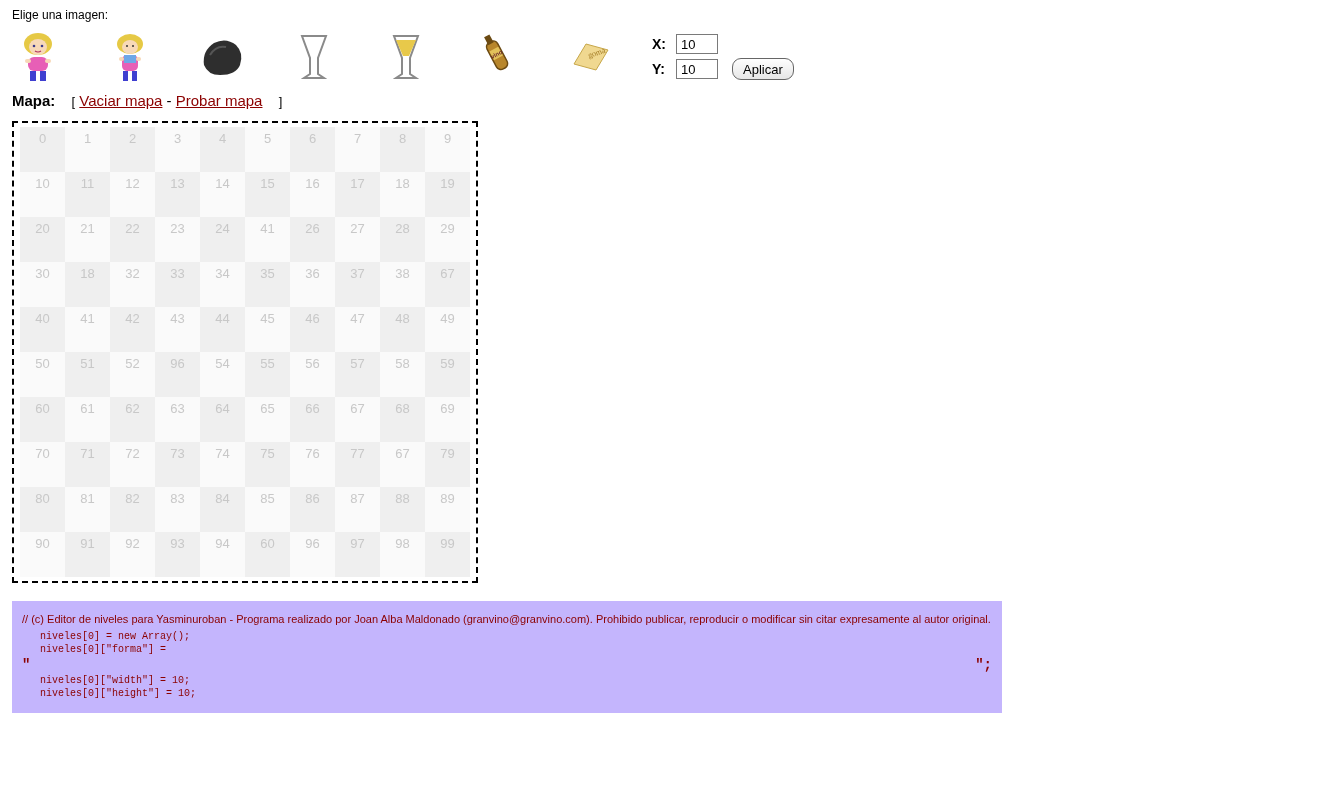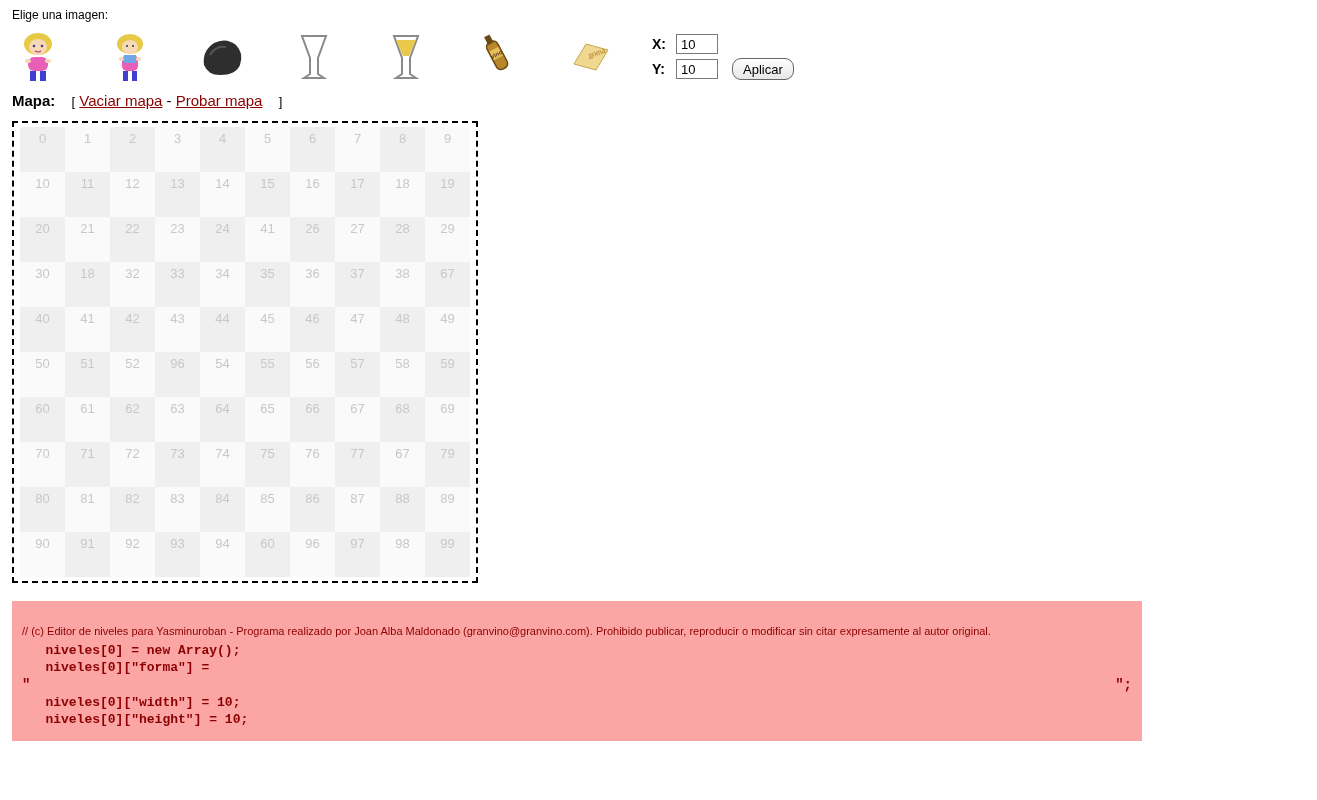--- a/index.html
+++ b/index.html
@@ -91,35 +91,35 @@
     justify-content: center;
     padding-top: 4px;
     font-size: 13px;
     color: #c8c8c8;
     cursor: pointer;
   }
   .cell.light { background: #fafafa; }
   .cell.dark  { background: #efefef; }
   .code-block {
     margin-top: 18px;
-    background: #fca5a5;
-    padding: 24px 10px 12px;
-    width: 1130px;
+    background: #c4b5fd;
+    padding: 12px 10px 12px;
+    width: 990px;
     font-size: 12px;
   }
   .code-block .comment {
     color: #8b0000;
     font-family: Verdana, sans-serif;
     font-size: 11px;
     margin-bottom: 6px;
   }
   .code-block .code-line {
     font-family: "Courier New", monospace;
-    font-weight: bold;
-    font-size: 13px;
+    font-weight: normal;
+    font-size: 10px;
     color: #8b0000;
     margin: 2px 0;
     white-space: pre;
   }
   .code-block .wide-quote {
     display: flex;
     justify-content: space-between;
     font-family: "Courier New", monospace;
     font-weight: bold;
     font-size: 14px;

